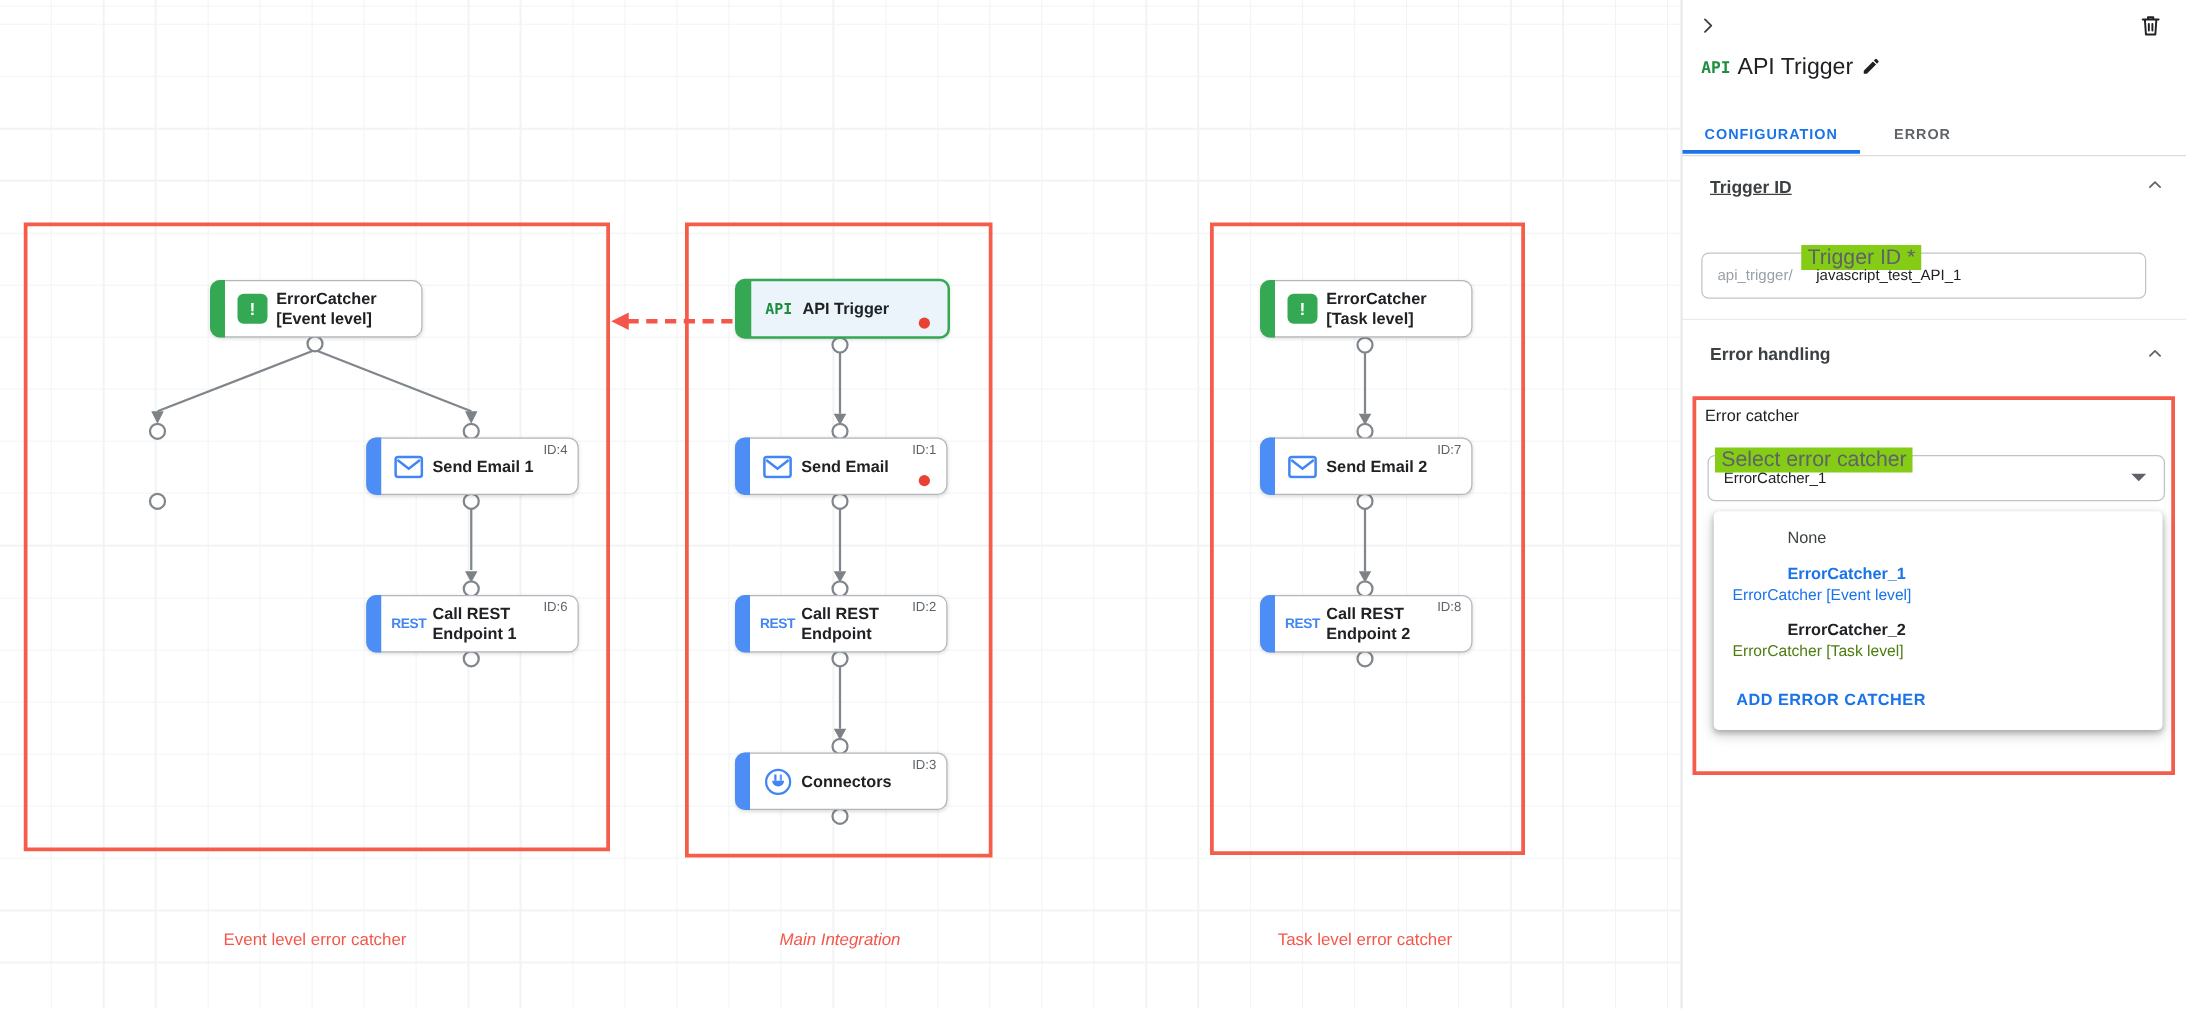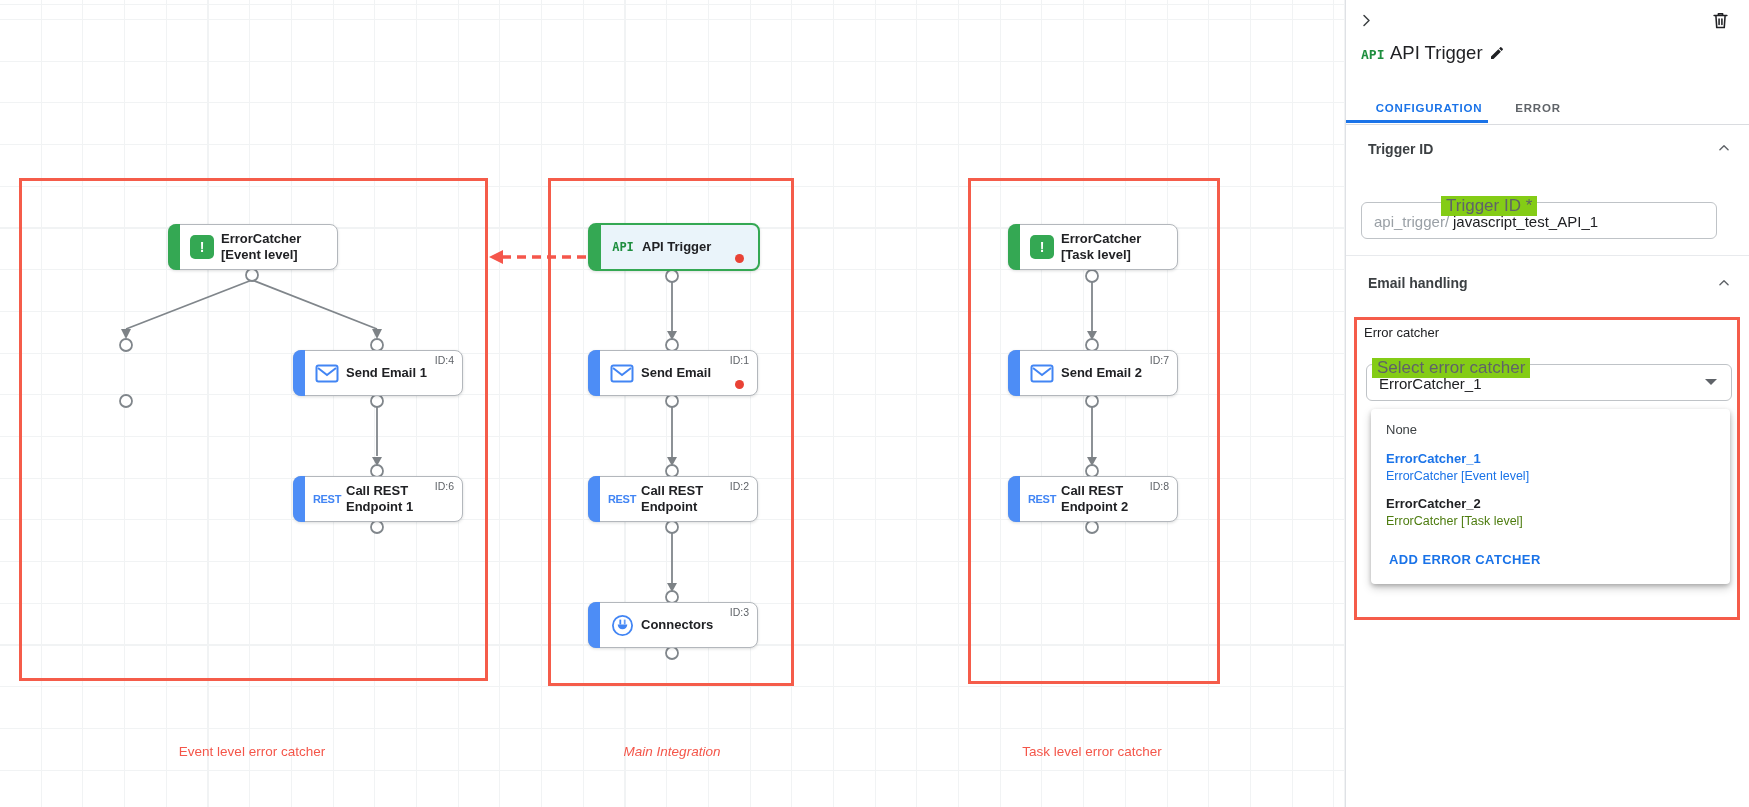--- a/index.html
+++ b/index.html
@@ -49,31 +49,31 @@
   .tab-idle{color:#5f6368;}
   .tab-underline{position:absolute;left:0;top:28px;width:142px;height:3px;background:#1a73e8;}
   .section-head{position:absolute;font-size:14px;font-weight:700;color:#3c4043;}
   .chev{position:absolute;}
   .divider{position:absolute;left:0;width:404px;height:1px;background:#e8eaed;}
 
   .outlined-field{position:absolute;border:1px solid #bfc3c7;border-radius:6px;background:#fff;
     box-sizing:border-box;}
   .float-label{position:absolute;font-size:17px;color:#5f6368;background:#84cc16;padding:0 5px;
     white-space:nowrap;}
-  .field-text{position:absolute;font-size:15px;white-space:nowrap;}
+  .field-text{position:absolute;font-size:12px;white-space:nowrap;}
   .text-gray{color:#9aa0a6;}
   .text-dark{color:#202124;}
   .caret-down{position:absolute;width:0;height:0;border-left:6px solid transparent;
     border-right:6px solid transparent;border-top:6px solid #5f6368;}
 
   .hl-red-box{position:absolute;border:3px solid #f55c4a;}
   .plain-label{position:absolute;font-size:13px;color:#202124;}
   .menu{position:absolute;background:#fff;border-radius:4px;
     box-shadow:0 2px 4px rgba(0,0,0,.2),0 4px 10px rgba(0,0,0,.2);}
-  .menu-item-title{position:absolute;font-size:13px;white-space:nowrap;}
+  .menu-item-title{position:absolute;font-size:13px;white-space:nowrap;margin-left:44px;}
   .menu-item-sub{position:absolute;font-size:12.5px;white-space:nowrap;}
   .blue{color:#1a73e8;}
   .bold{font-weight:700;}
   .add-btn{position:absolute;font-size:13px;font-weight:700;letter-spacing:.4px;color:#1a73e8;cursor:pointer;}
 </style>
 </head>
 <body>
 
 <div class="stage">
 
@@ -288,40 +288,40 @@
 
     <span class="panel-badge api-text" style="font-size:13px;">API</span>
     <div class="panel-title">API Trigger</div>
     <button class="icon-btn pencil">
       <svg width="16" height="16" viewBox="0 0 24 24" fill="#202124">
           <path d="M3 17.25V21h3.75L17.8 9.94l-3.75-3.75L3 17.25zM20.7 7.04c.39-.39.39-1.02 0-1.41l-2.34-2.34a.996.996 0 0 0-1.41 0l-1.83 1.83 3.75 3.75 1.83-1.83z"></path>
         </svg>
     </button>
 
     <div class="tabs">
-      <div class="tab tab-active" style="left:0;width:142px;margin-left:12px;">CONFIGURATION</div>
+      <div class="tab tab-active" style="left:0;width:142px;">CONFIGURATION</div>
       <div class="tab tab-idle" style="left:142px;width:100px;">ERROR</div>
       <div class="tab-underline"></div>
     </div>
 
-    <div class="section-head" style="left:22px;top:141px;">Trigger ID</div>
+    <div class="section-head" style="left:22px;top:141px;text-decoration:underline;">Trigger ID</div>
     <button class="icon-btn chev" style="left:371px;top:141px;">
       <svg width="14" height="14" viewBox="0 0 24 24" fill="none" stroke="#5f6368" stroke-width="2.4" stroke-linecap="round" stroke-linejoin="round">
           <path d="M5 15l7-7 7 7"></path>
         </svg>
     </button>
 
     <div class="outlined-field" style="left:15px;top:202px;width:356px;height:37px;"></div>
     <div class="float-label" style="left:95px;top:196px;">Trigger ID *</div>
     <div class="field-text text-gray" style="left:28px;top:213px;">api_trigger/</div>
     <div class="field-text text-dark" style="left:107px;top:213px;">javascript_test_API_1</div>
 
     <div class="divider" style="top:255px;"></div>
 
-    <div class="section-head" style="left:22px;top:275px;">Email handling</div>
+    <div class="section-head" style="left:22px;top:275px;">Error handling</div>
     <button class="icon-btn chev" style="left:371px;top:276px;">
       <svg width="14" height="14" viewBox="0 0 24 24" fill="none" stroke="#5f6368" stroke-width="2.4" stroke-linecap="round" stroke-linejoin="round">
           <path d="M5 15l7-7 7 7"></path>
         </svg>
     </button>
 
     <div class="hl-red-box" style="left:8px;top:317px;width:380px;height:297px;"></div>
     <div class="plain-label" style="left:18px;top:325px;">Error catcher</div>
 
     <div class="outlined-field" style="left:20px;top:364px;width:366px;height:37px;"></div>

